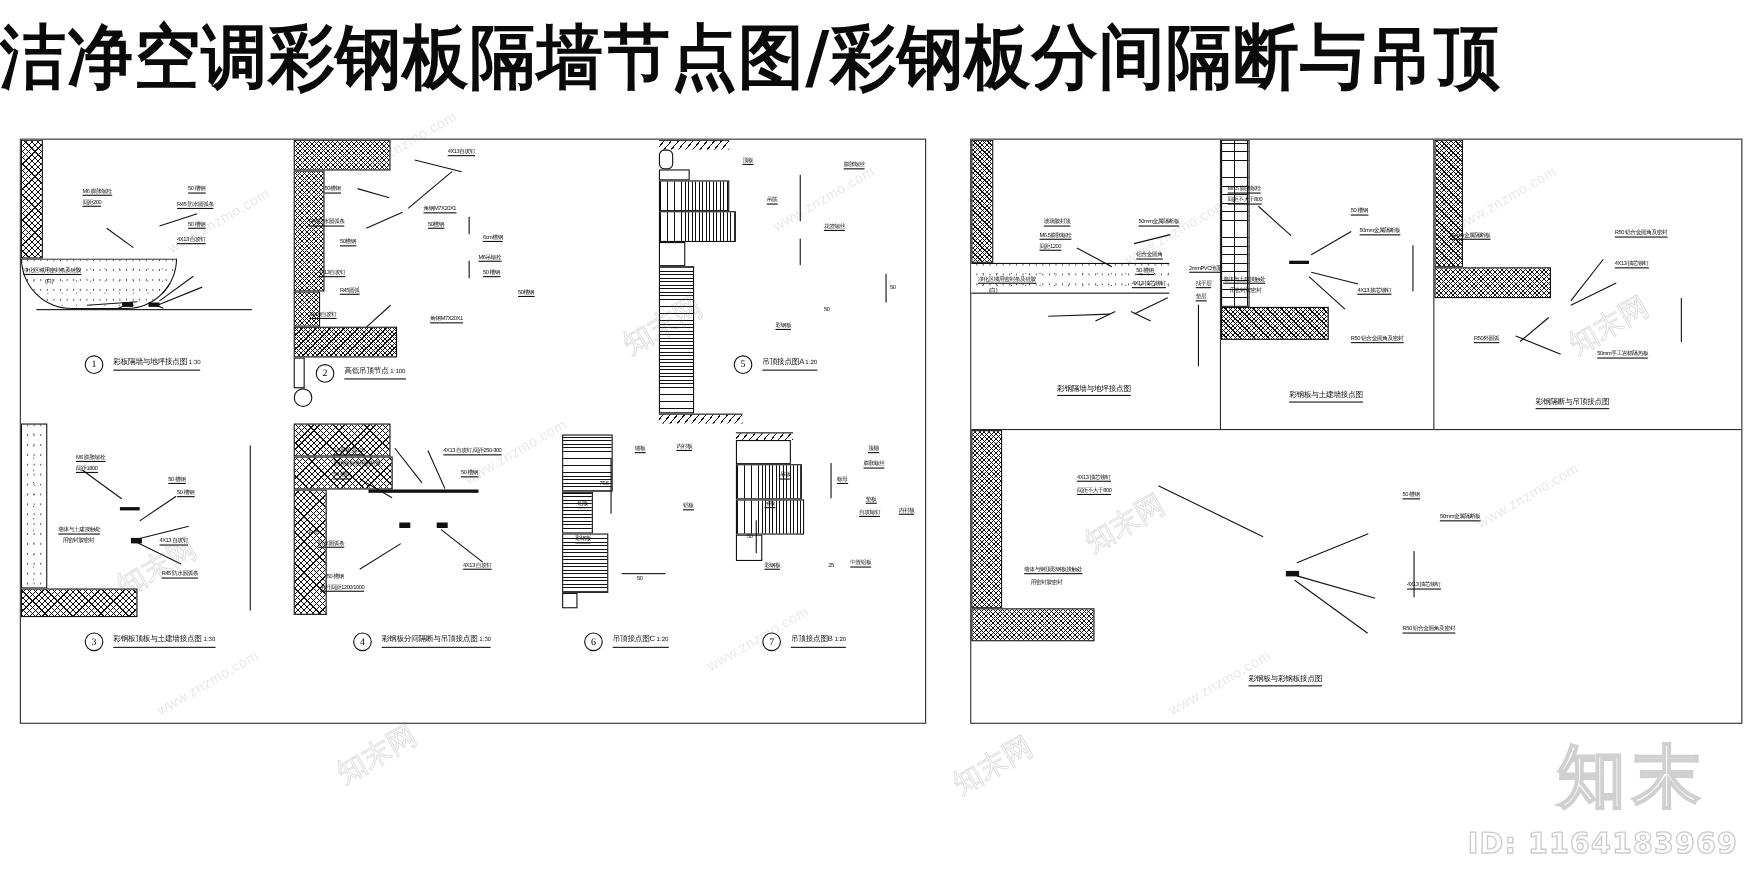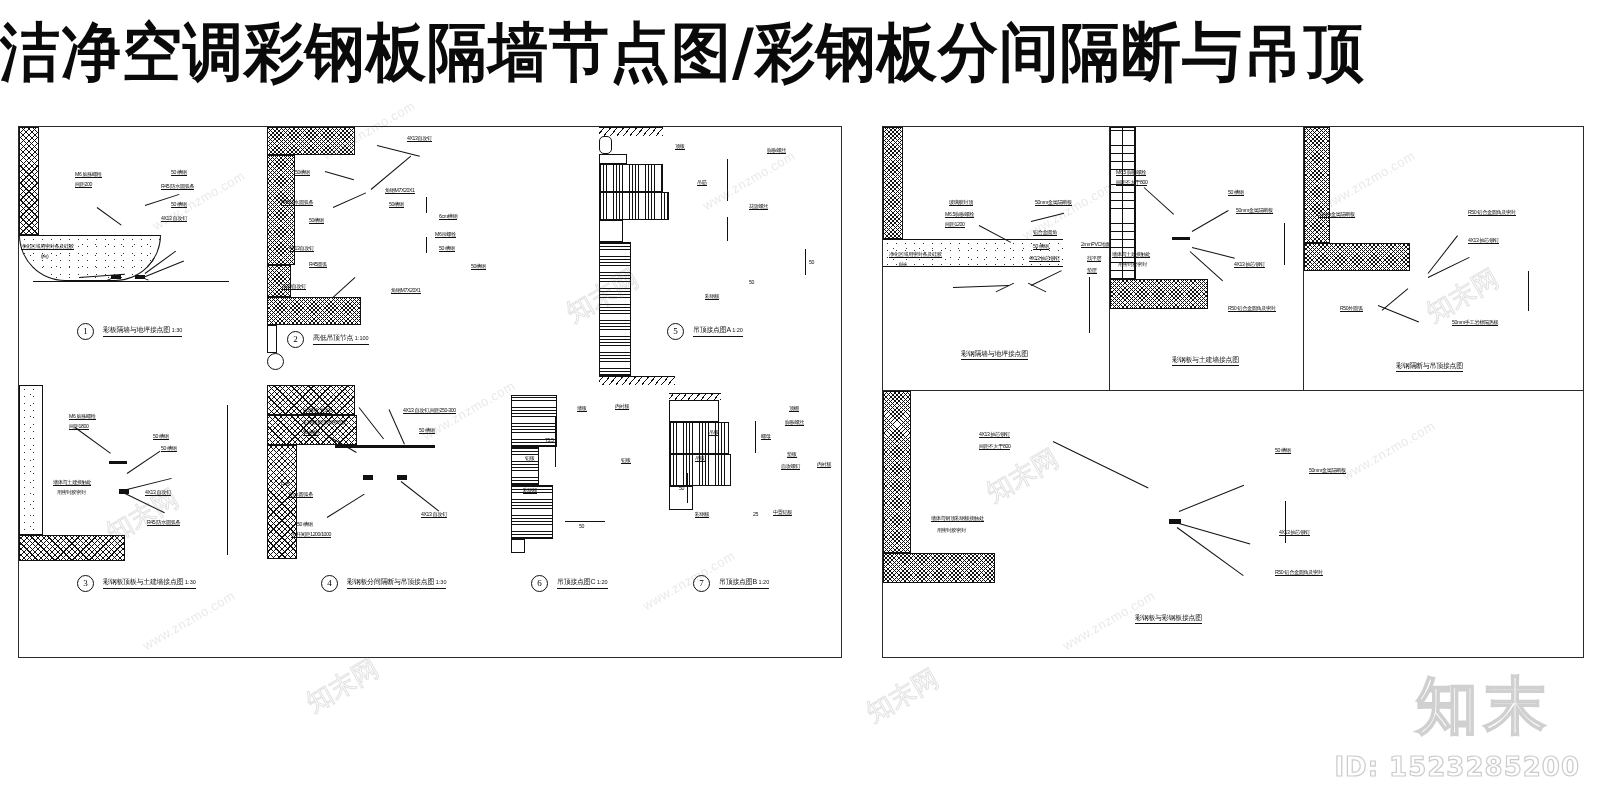--- a/index.html
+++ b/index.html
@@ -408,13 +408,13 @@
 <div class="wm" style="left:320px;top:150px;">www.znzmo.com</div>
 
 <div class="wmz" style="left:100px;top:520px;">知末网</div>
 <div class="wmz" style="left:560px;top:300px;">知末网</div>
 <div class="wmz" style="left:980px;top:480px;">知末网</div>
 <div class="wmz" style="left:1420px;top:300px;">知末网</div>
 <div class="wmz" style="left:300px;top:690px;">知末网</div>
 <div class="wmz" style="left:860px;top:700px;">知末网</div>
 
 <div id="logo">知末</div>
-<div id="idtext">ID: 1523285200</div>
+<div id="idtext">ID: 1164183969</div>
 
 </body></html>

